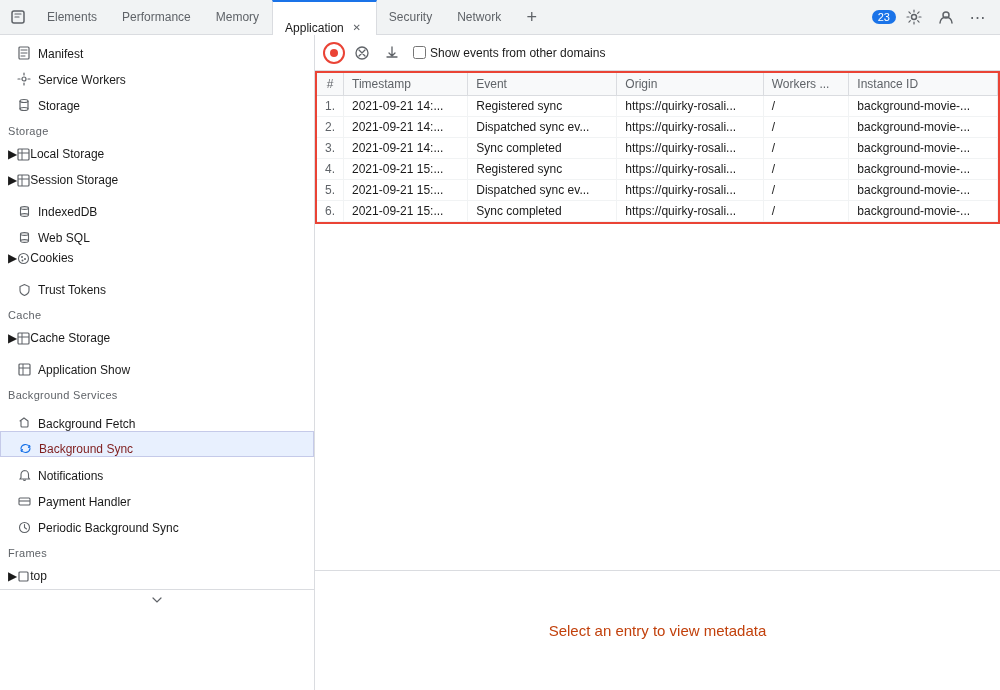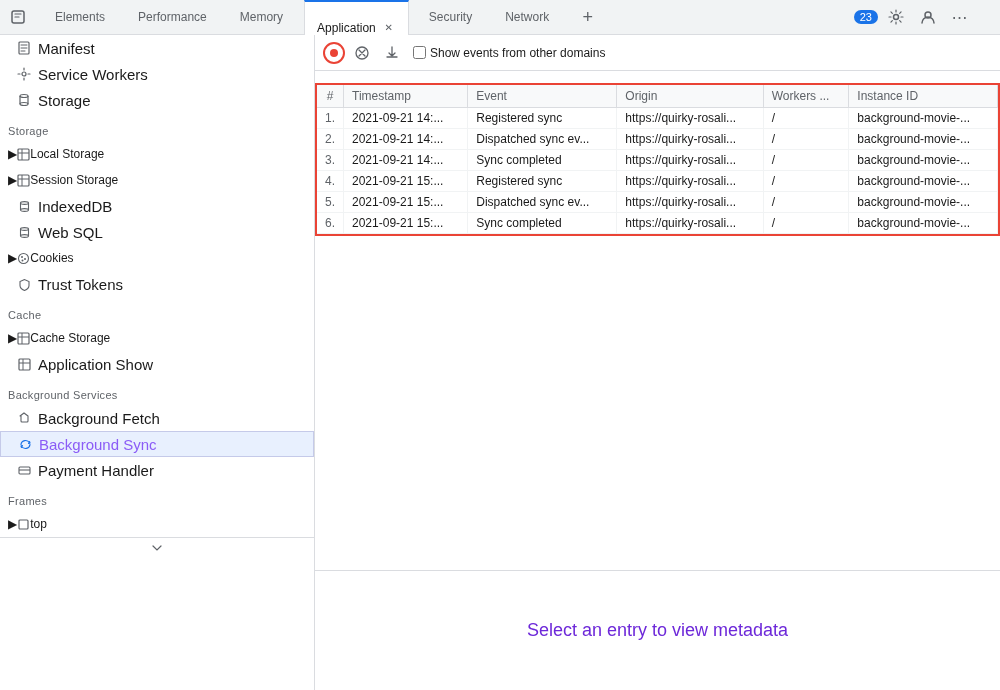--- a/index.html
+++ b/index.html
@@ -11,21 +11,20 @@
       align-items: center;
       height: 35px;
       background: #f1f3f4;
       border-bottom: 1px solid #dadce0;
       padding-left: 0;
     }
     .tab-bar-left {
       display: flex;
       align-items: center;
       height: 35px;
-      gap: 8px;
     }
     .tab-icon-btn {
       width: 35px;
       height: 35px;
       display: flex;
       align-items: center;
       justify-content: center;
       cursor: pointer;
       color: #5f6368;
     }
@@ -57,21 +56,21 @@
       justify-content: center;
       border-radius: 50%;
       font-size: 10px;
       color: #5f6368;
     }
     .tab-bar-right {
       margin-left: auto;
       display: flex;
       align-items: center;
       gap: 4px;
-      padding-right: 26px;
+      padding-right: 8px;
     }
     .badge {
       background: #1a73e8;
       color: #fff;
       border-radius: 10px;
       padding: 1px 6px;
       font-size: 11px;
     }
     .icon-btn {
       width: 28px; height: 28px;
@@ -96,26 +95,26 @@
     }
     .sidebar-section-label {
       padding: 12px 8px 4px 8px;
       font-size: 11px;
       color: #5f6368;
       font-weight: 500;
       letter-spacing: 0.3px;
     }
     .sidebar-item {
       display: flex;
-      align-items: center;
+      align-items: flex-end;
       height: 26px;
       padding: 0 8px 0 16px;
       cursor: pointer;
       color: #1a1a1a;
-      font-size: 15px;
+      font-size: 12px;
     }
     .sidebar-item.active {
       background: #e8f0fe;
       color: #1a73e8;
       border: 1px solid #c5cae9;
     }
     .sidebar-item .item-icon {
       width: 16px; height: 16px;
       margin-right: 6px;
       display: flex; align-items: center; justify-content: center;
@@ -147,21 +146,20 @@
       font-size: 10px;
       border-top: 1px solid #dadce0;
     }
 
     
     .content-area {
       flex: 1;
       display: flex;
       flex-direction: column;
       overflow: hidden;
-      gap: 12px;
     }
 
     
     .toolbar {
       display: flex;
       align-items: center;
       height: 36px;
       padding: 0 8px;
       border-bottom: 1px solid #dadce0;
       gap: 4px;
@@ -225,22 +223,22 @@
       color: #5f6368; text-align: center; width: 24px;
     }
 
     
     .metadata-panel {
       height: 120px;
       border-top: 1px solid #dadce0;
       display: flex;
       align-items: center;
       justify-content: center;
-      color: #6d28d9;
-      font-size: 18px;
+      color: #c2410c;
+      font-size: 15px;
     }
 
     
     svg { display: block; }
   </style>
 </head>
 <body>
 
 <div class="tab-bar">
   <div class="tab-bar-left">
@@ -411,38 +409,56 @@
 
     <div class="sidebar-section-label">Background Services</div>
     <div class="sidebar-item">
       <span class="item-icon">
         <svg width="13" height="13" viewBox="0 0 13 13" fill="none">
           <path d="M2 4l4-3 4 3M10 4v5a1 1 0 01-1 1H4a1 1 0 01-1-1V4" stroke="#5f6368" stroke-width="1.1" stroke-linecap="round"></path>
         </svg>
       </span>
       <span>Background Fetch</span>
     </div>
-    <div class="sidebar-item active" style="border: 1px solid #c5cae9; background: #e8f0fe; color: #8b5cf6;">
+    <div class="sidebar-item active" style="border: 1px solid #c5cae9; background: #e8f0fe; color: #7f1d1d;">
       <span class="item-icon">
         <svg width="13" height="13" viewBox="0 0 13 13" fill="none">
           <path d="M11 6.5A4.5 4.5 0 012.5 8M2 6.5A4.5 4.5 0 0110.5 5" stroke="#1a73e8" stroke-width="1.2" stroke-linecap="round"></path>
           <path d="M10.5 3.5l.5 1.5-1.5.5" stroke="#1a73e8" stroke-width="1.1" stroke-linecap="round"></path>
           <path d="M2.5 9.5l-.5-1.5 1.5-.5" stroke="#1a73e8" stroke-width="1.1" stroke-linecap="round"></path>
         </svg>
       </span>
       <span>Background Sync</span>
     </div>
     <div class="sidebar-item">
       <span class="item-icon">
         <svg width="13" height="13" viewBox="0 0 13 13" fill="none">
+          <path d="M6.5 1.5a4 4 0 014 4v3l1 1.5H2l1-1.5V5.5a4 4 0 014-4z" stroke="#5f6368" stroke-width="1.1"></path>
+          <path d="M5.5 10.5a1 1 0 002 0" stroke="#5f6368" stroke-width="1.1"></path>
+        </svg>
+      </span>
+      <span>Notifications</span>
+    </div>
+    <div class="sidebar-item">
+      <span class="item-icon">
+        <svg width="13" height="13" viewBox="0 0 13 13" fill="none">
           <rect x="1" y="3" width="11" height="7" rx="1" stroke="#5f6368" stroke-width="1.1"></rect>
           <path d="M1 6h11" stroke="#5f6368" stroke-width="1.1"></path>
         </svg>
       </span>
       <span>Payment Handler</span>
+    </div>
+    <div class="sidebar-item">
+      <span class="item-icon">
+        <svg width="13" height="13" viewBox="0 0 13 13" fill="none">
+          <circle cx="6.5" cy="6.5" r="5" stroke="#5f6368" stroke-width="1.1"></circle>
+          <path d="M6.5 3.5v3l2 1.5" stroke="#5f6368" stroke-width="1.1" stroke-linecap="round"></path>
+        </svg>
+      </span>
+      <span>Periodic Background Sync</span>
     </div>
 
     <div class="sidebar-section-label">Frames</div>
     <div class="sidebar-item-group">
       <span class="expand-arrow">▶</span>
       <span class="item-icon">
         <svg width="13" height="13" viewBox="0 0 13 13" fill="none">
           <rect x="2" y="2" width="9" height="9" rx="1" stroke="#5f6368" stroke-width="1.2"></rect>
         </svg>
       </span>

